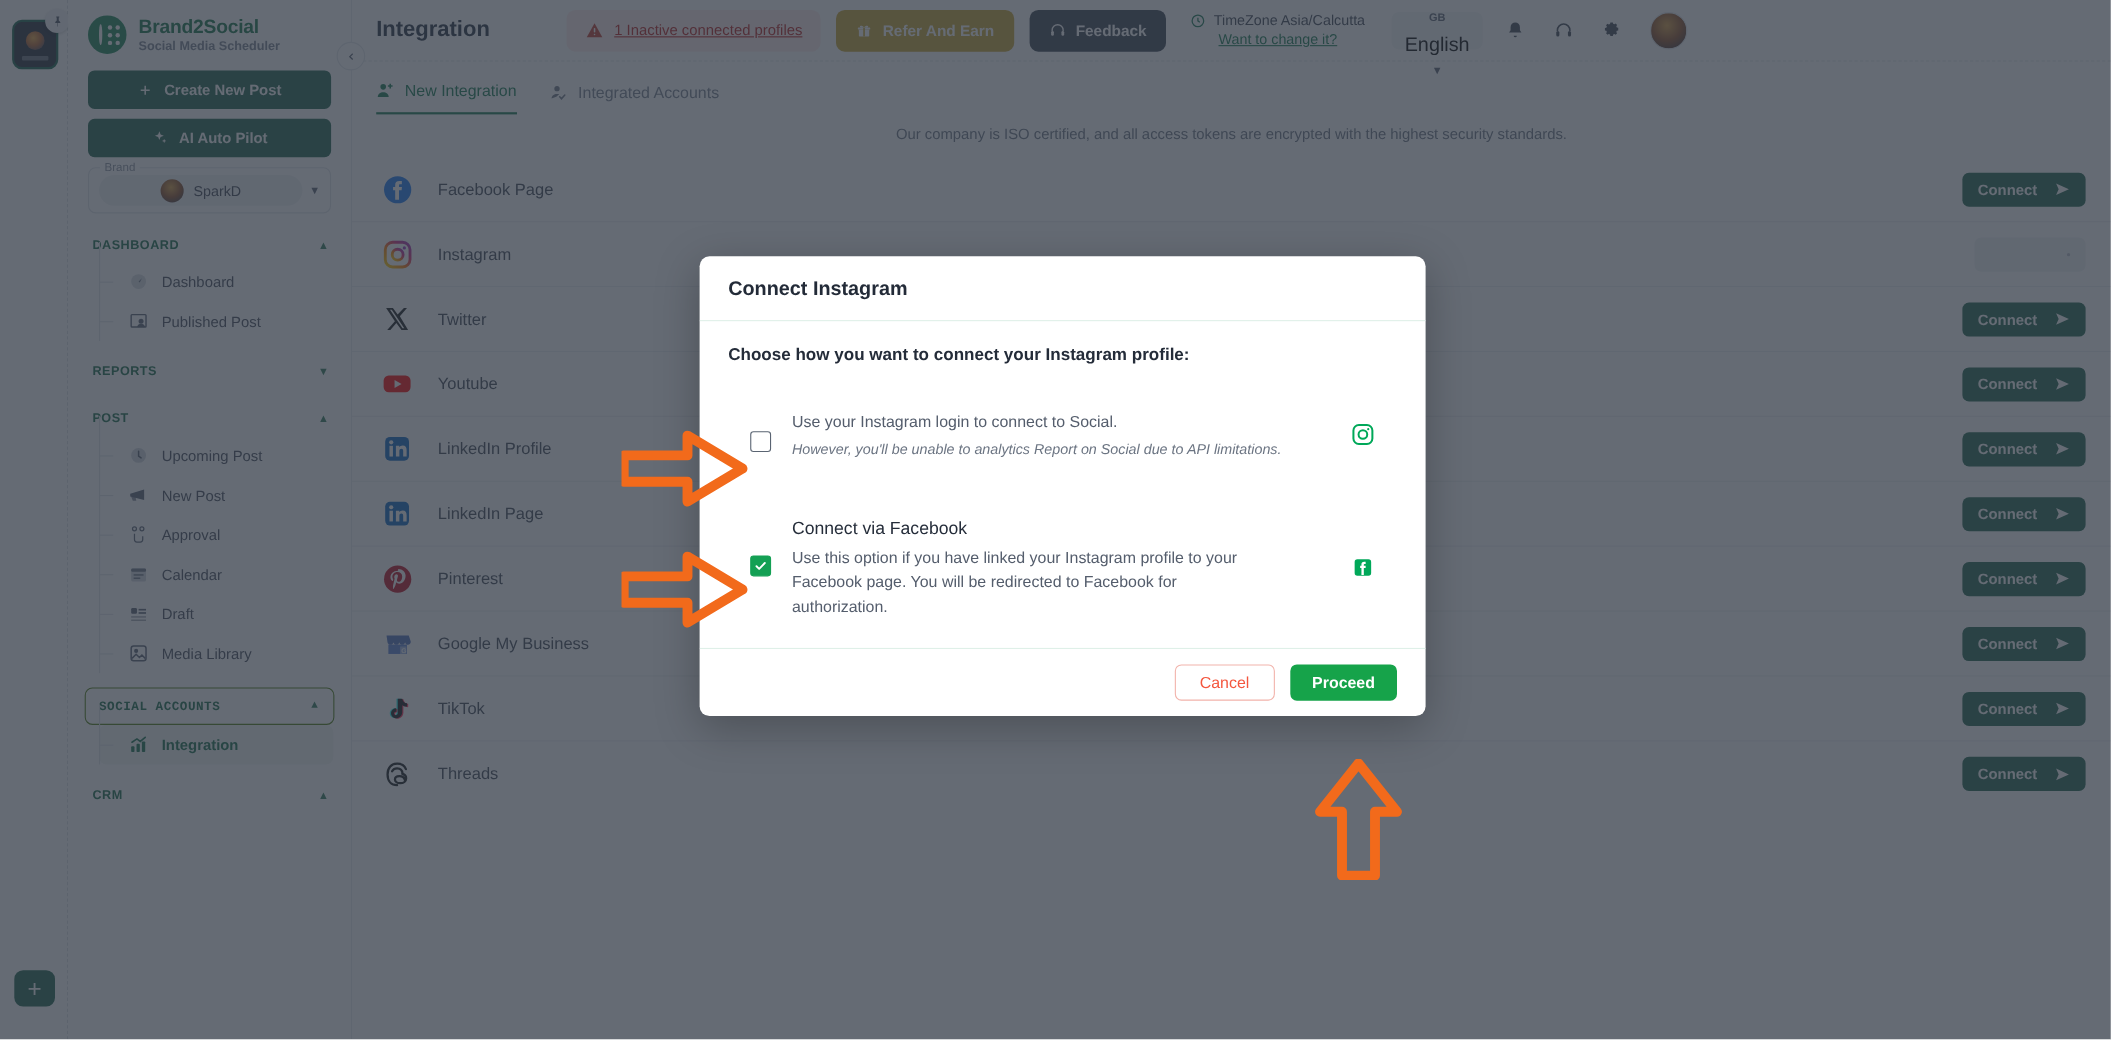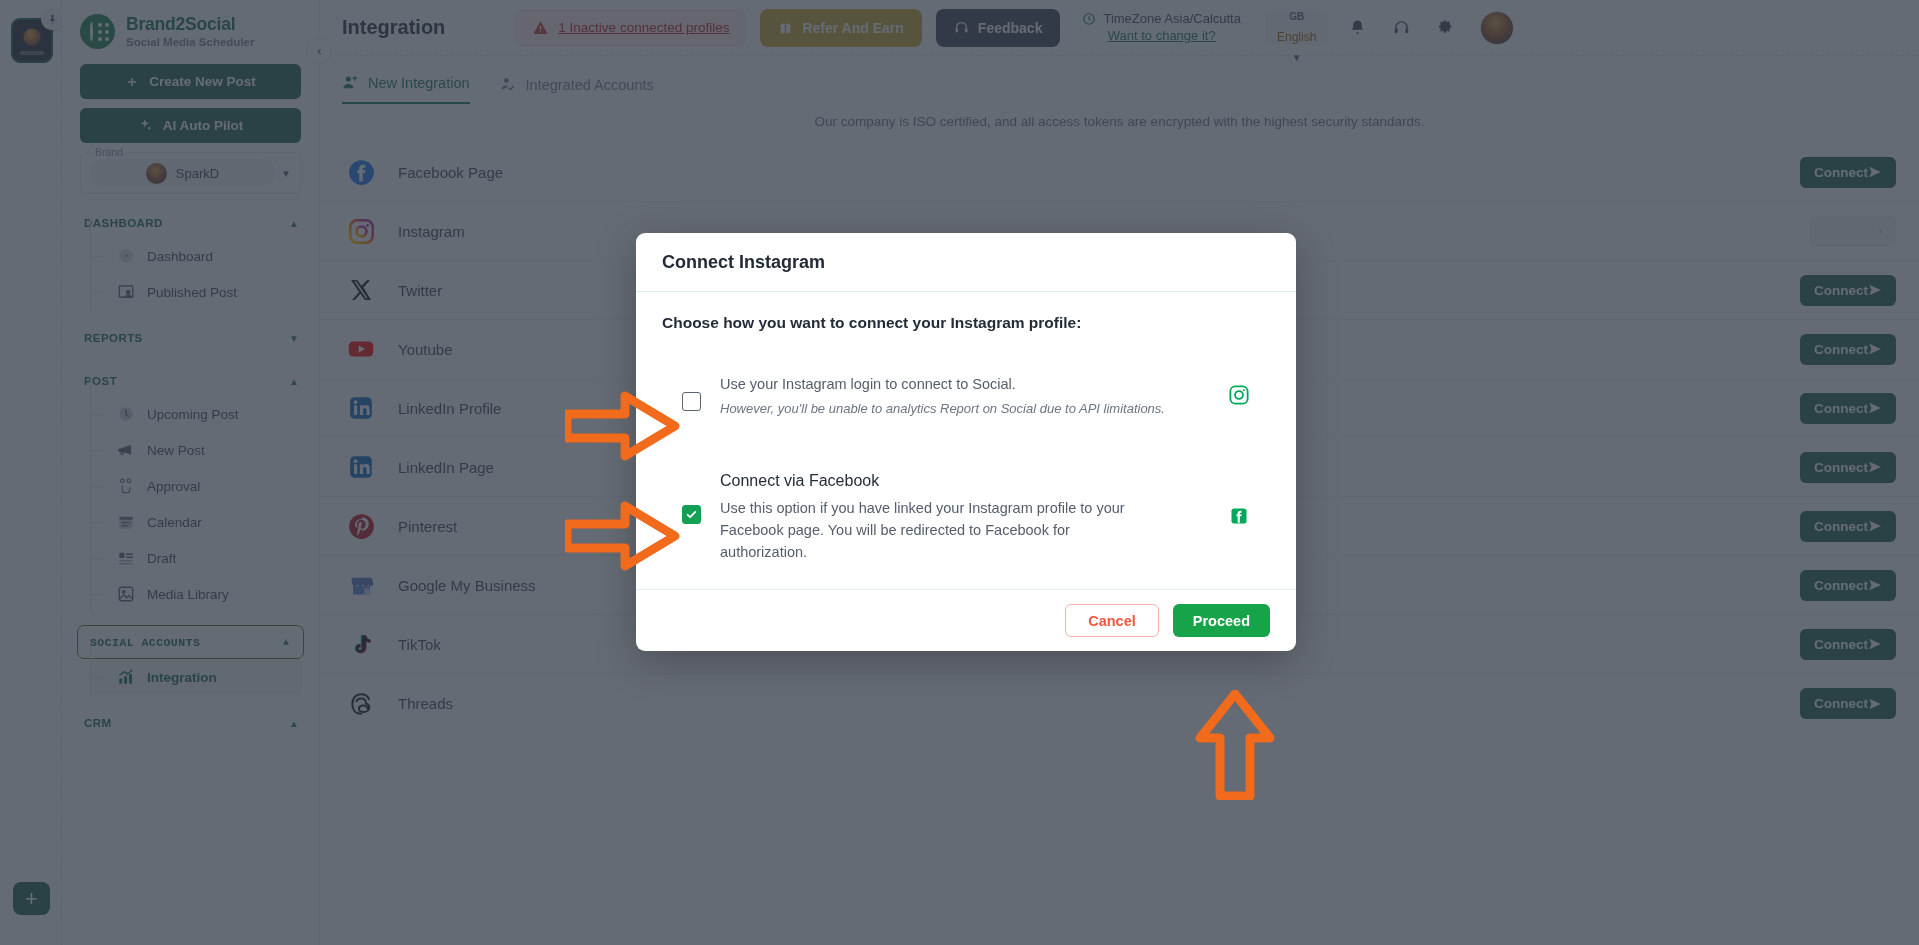--- a/index.html
+++ b/index.html
@@ -288,21 +288,21 @@
   .lang {
     display: flex; align-items: center; gap: 8px;
     background: #f3f5f7;
     border-radius: 7px;
     height: 34px;
     padding: 0 12px;
     margin-left: 10px;
     flex-direction: column;
   }
   .lang .gb { font-size: 10px; font-weight: 700; color: #5b6372; }
-  .lang .lname { font-size: 12px; color: #a16207; }
+  .lang .lname { font-size: 18px; color: #000000; }
   .lang .dd { font-size: 10px; color: #5b6372; }
 
   .ticon { width: 30px; display: flex; align-items: center; justify-content: center; color: #3f4654; font-size: 16px; }
   .avatar-top {
     width: 34px; height: 34px; border-radius: 50%;
     background: radial-gradient(circle at 45% 35%, #d79a3c 0%, #8d4d24 50%, #222a3d 100%);
     margin-left: 6px;
     border: 1px solid #e4e7eb;
     flex: 0 0 34px;
   }
@@ -336,21 +336,21 @@
     height: 59px;
     border-bottom: 1px solid #eceef1;
     padding: 0 23px 0 24px;
   }
   .prow .pico {
     width: 34px; flex: 0 0 34px;
     display: flex; align-items: center; justify-content: center;
   }
   .prow .pname { font-size: 15px; color: #3e4654; margin-left: 20px; flex: 1; }
   .connect-btn {
-    display: flex; align-items: center; gap: 0;
+    display: flex; align-items: center; gap: 16px;
     background: #1b6049;
     color: #fff;
     font-size: 13.5px; font-weight: 700;
     height: 31px;
     border-radius: 6px;
     padding: 0 14px;
   }
   .connect-btn.loading {
     background: #f0f2f4;
     color: transparent;
@@ -433,21 +433,21 @@
     padding: 14px 26px;
     display: flex; justify-content: flex-end; gap: 14px;
   }
   .btn-cancel {
     border: 1px solid #f2b3ab;
     color: #f4573f;
     background: #fff;
     border-radius: 6px;
     height: 33px;
     padding: 0 22px;
-    font-size: 14.5px; font-weight: 700;
+    font-size: 14.5px; font-weight: 400;
     display: flex; align-items: center;
   }
   .btn-proceed {
     background: #16a34a;
     color: #fff;
     border-radius: 6px;
     height: 33px;
     padding: 0 20px;
     font-size: 14.5px; font-weight: 700;
     display: flex; align-items: center;

